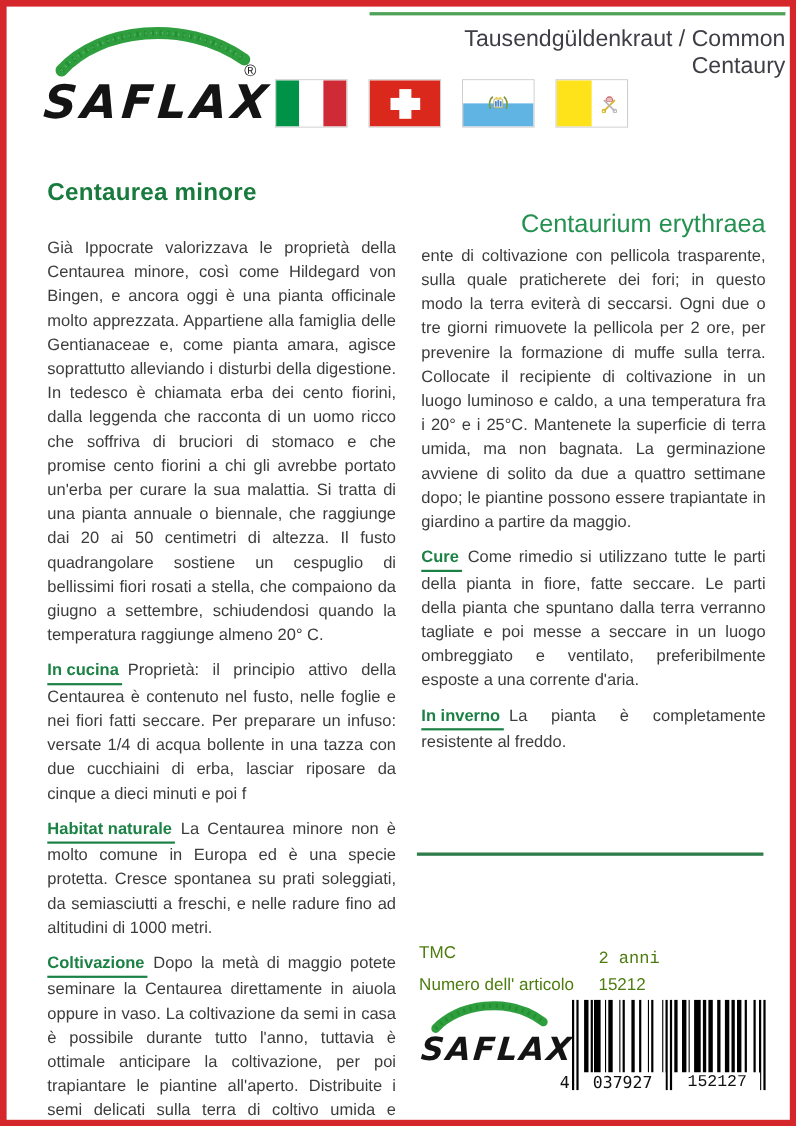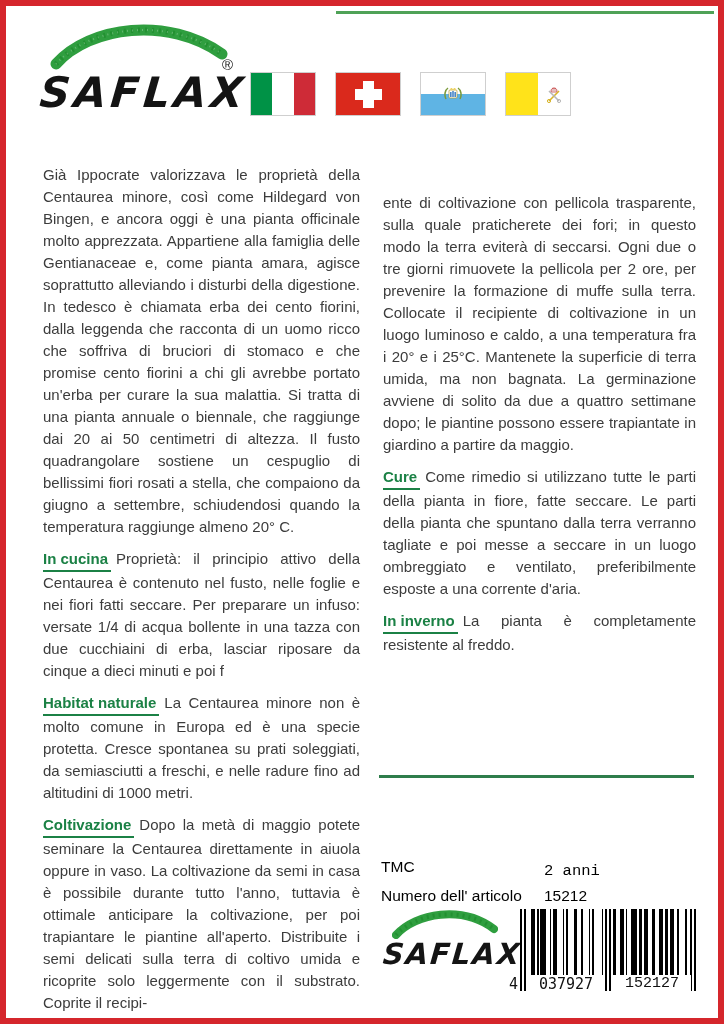--- a/index.html
+++ b/index.html
@@ -64,21 +64,21 @@
     margin:0 0 8px 0;font-size:23px;font-weight:400;color:#23914f;text-align:right;
   }
   .sect{
     color:var(--green-head);font-weight:700;
     display:inline-block;border-bottom:2px solid var(--green-head);
     padding-right:3px;margin-right:5px;
   }
 
   
   .footer-rule{left:373px;top:769px;width:315px;height:3px;background:#2e7d4b;}
-  .info{font-size:15.5px;color:#000000;}
+  .info{font-size:15.5px;color:#4d7c0f;}
   .lbl-tmc{left:375px;top:852px;}
   .val-tmc{left:538px;top:856px;font-family:Liberation Mono, monospace;}
   .lbl-art{left:375px;top:881px;}
   .val-art{left:538px;top:881px;}
 
   .arch-small{left:386px;top:903px;width:106px;height:30px;}
   .brand-word-small{
     left:377px;top:931px;width:130px;
     font-size:29px;font-style:italic;font-weight:700;letter-spacing:2px;
     transform:skewX(-5deg);color:#141414;
@@ -95,20 +95,21 @@
   .bc-first{left:-15px;width:13px;text-align:right;}
   .bc-g1{left:7px;width:78px;text-align:center;}
   .bc-g2{left:93px;width:78px;text-align:center;font-family:Liberation Mono, monospace;}
 </style>
 </head>
 <body>
 
 <div class="page">
 
   <div class="abs top-line"></div>
+  <div class="abs subtitle">Tausendgüldenkraut / Common Centaury</div>
 
   <svg class="abs arch-top" viewBox="0 0 178 48">
     <path d="M6,42 C40,4 118,-6 172,32" fill="none" stroke="#2f9e3f" stroke-width="11" stroke-linecap="round"></path>
     <path d="M6,42 C40,4 118,-6 172,32" fill="none" stroke="#1f8c2d" stroke-width="5" stroke-dasharray="2 5" opacity="0.75"></path>
     <path d="M6,42 C40,4 118,-6 172,32" fill="none" stroke="#ffffff" stroke-width="2" stroke-dasharray="1 4" opacity="0.25"></path>
   </svg>
   <div class="abs brand-word-top">SAFLAX</div>
   <div class="abs reg-top">®</div>
 
   <div class="abs flags">
@@ -143,27 +144,29 @@
         <path d="M13,16 L3,6" stroke="#b8b8b8" stroke-width="1.6"></path>
         <circle cx="3" cy="16" r="1.6" fill="none" stroke="#d8b428" stroke-width="1"></circle>
         <circle cx="13" cy="16" r="1.6" fill="none" stroke="#b8b8b8" stroke-width="1"></circle>
         <path d="M5,6 C5,2 11,2 11,6 L10.5,7 L5.5,7 Z" fill="#f3f3f3" stroke="#c84848" stroke-width="0.8"></path>
         <path d="M6,3.4 L10,3.4 M5.5,5 L10.5,5" stroke="#c84848" stroke-width="0.6"></path>
       </svg>
     </span>
   </div>
 
   <div class="col col-left">
+    <h1>Centaurea minore</h1>
     <p>Già Ippocrate valorizzava le proprietà della Centaurea minore, così come Hildegard von Bingen, e ancora oggi è una pianta officinale molto apprezzata. Appartiene alla famiglia delle Gentianaceae e, come pianta amara, agisce soprattutto alleviando i disturbi della digestione. In tedesco è chiamata erba dei cento fiorini, dalla leggenda che racconta di un uomo ricco che soffriva di bruciori di stomaco e che promise cento fiorini a chi gli avrebbe portato un'erba per curare la sua malattia. Si tratta di una pianta annuale o biennale, che raggiunge dai 20 ai 50 centimetri di altezza. Il fusto quadrangolare sostiene un cespuglio di bellissimi fiori rosati a stella, che compaiono da giugno a settembre, schiudendosi quando la temperatura raggiunge almeno 20° C.</p>
     <p><span class="sect">In cucina</span><span>Proprietà: il principio attivo della Centaurea è contenuto nel fusto, nelle foglie e nei fiori fatti seccare. Per preparare un infuso: versate 1/4 di acqua bollente in una tazza con due cucchiaini di erba, lasciar riposare da cinque a dieci minuti e poi f</span></p>
     <p><span class="sect">Habitat naturale</span><span>La Centaurea minore non è molto comune in Europa ed è una specie protetta. Cresce spontanea su prati soleggiati, da semiasciutti a freschi, e nelle radure fino ad altitudini di 1000 metri.</span></p>
     <p><span class="sect">Coltivazione</span><span>Dopo la metà di maggio potete seminare la Centaurea direttamente in aiuola oppure in vaso. La coltivazione da semi in casa è possibile durante tutto l'anno, tuttavia è ottimale anticipare la coltivazione, per poi trapiantare le piantine all'aperto. Distribuite i semi delicati sulla terra di coltivo umida e ricoprite solo leggermente con il substrato. Coprite il recipi-</span></p>
   </div>
 
   <div class="col col-right">
+    <h2>Centaurium erythraea</h2>
     <p>ente di coltivazione con pellicola trasparente, sulla quale praticherete dei fori; in questo modo la terra eviterà di seccarsi. Ogni due o tre giorni rimuovete la pellicola per 2 ore, per prevenire la formazione di muffe sulla terra. Collocate il recipiente di coltivazione in un luogo luminoso e caldo, a una temperatura fra i 20° e i 25°C. Mantenete la superficie di terra umida, ma non bagnata. La germinazione avviene di solito da due a quattro settimane dopo; le piantine possono essere trapiantate in giardino a partire da maggio.</p>
     <p><span class="sect">Cure</span><span>Come rimedio si utilizzano tutte le parti della pianta in fiore, fatte seccare. Le parti della pianta che spuntano dalla terra verranno tagliate e poi messe a seccare in un luogo ombreggiato e ventilato, preferibilmente esposte a una corrente d'aria.</span></p>
     <p><span class="sect">In inverno</span><span>La pianta è completamente resistente al freddo.</span></p>
   </div>
 
   <div class="abs footer-rule"></div>
   <span class="abs info lbl-tmc">TMC</span>
   <span class="abs info val-tmc">2 anni</span>
   <span class="abs info lbl-art">Numero dell' articolo</span>
   <span class="abs info val-art">15212</span>

